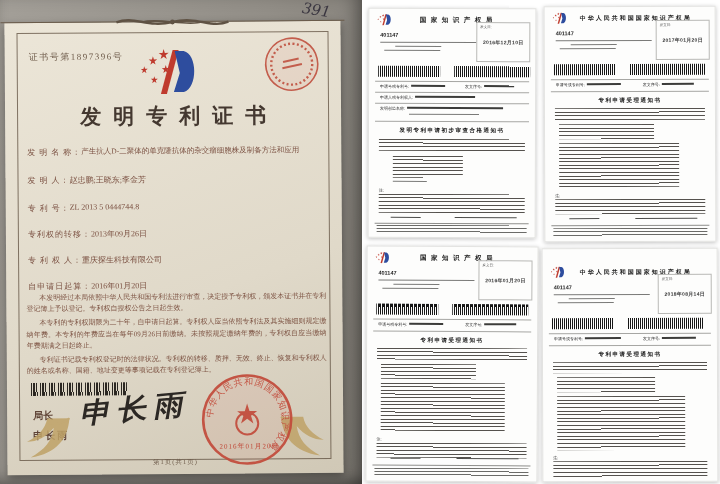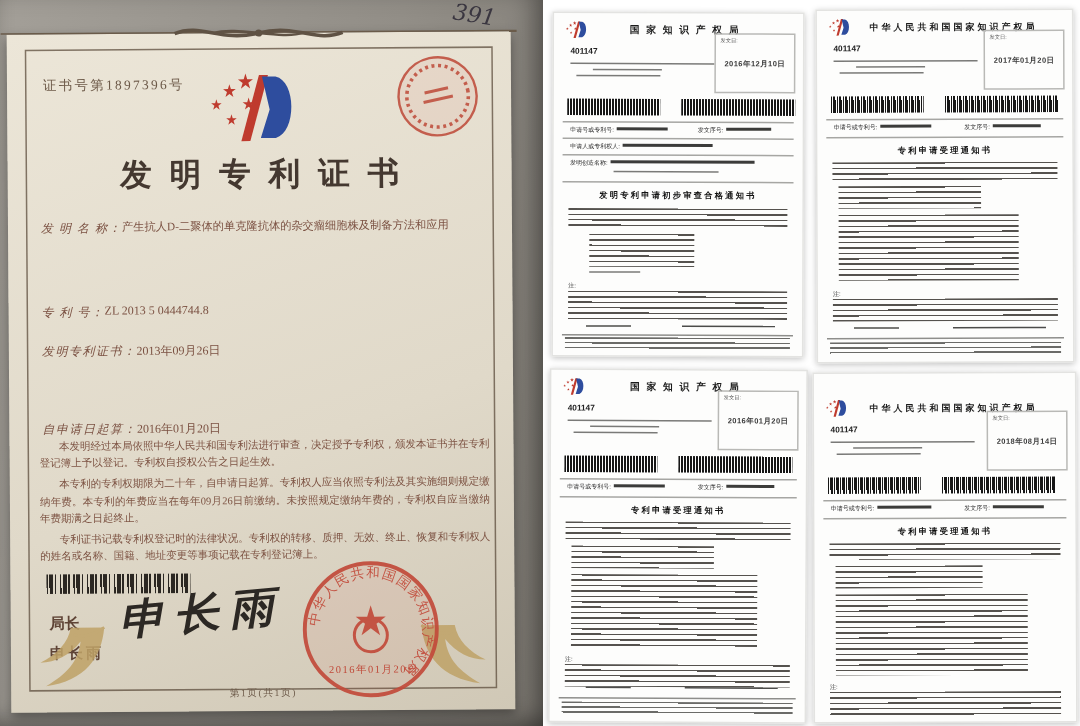--- a/index.html
+++ b/index.html
@@ -21,21 +21,21 @@
   .top-ornament{position:absolute;left:108px;top:-9px;width:120px;height:18px;}
   .cert-no{position:absolute;left:24px;top:28px;font-family:"Liberation Serif",serif;
          font-size:9px;letter-spacing:1.5px;color:#6d5a49;}
   .logo-large{position:absolute;left:132px;top:26px;width:72px;height:48px;}
   .agency-stamp{position:absolute;left:258px;top:14px;width:58px;height:58px;transform:rotate(-12deg);opacity:.9;}
   .cert-title{position:absolute;left:0;right:0;top:80px;text-align:center;
          font-family:"Liberation Serif",serif;font-weight:bold;font-size:21px;
          letter-spacing:12px;padding-left:12px;color:#443830;}
   .field{position:absolute;left:22px;display:flex;white-space:nowrap;
          font-family:"Liberation Serif",serif;font-size:8px;color:#7b5142;}
-  .field .fl{letter-spacing:1px;font-style:italic;}
+  .field .fl{letter-spacing:1px;}
   .f0{top:124px;} .f1{top:152px;} .f2{top:180px;} .f3{top:206px;} .f4{top:232px;} .f5{top:258px;}
   .f0 .fv{font-size:7.5px;}
   .paras{position:absolute;left:20px;right:16px;top:270px;
          font-family:"Liberation Serif",serif;font-size:7px;line-height:1.6;
          color:#7d5343;text-align:justify;}
   .paras p{margin:0 0 3px 0;text-indent:13px;}
   .cert-barcode{position:absolute;left:24px;top:360px;width:96px;height:13px;
          background:repeating-linear-gradient(90deg,#2b2722 0 1px,transparent 1px 2px,#2b2722 2px 4.5px,transparent 4.5px 5.5px,#2b2722 5.5px 6.5px,transparent 6.5px 9px);}
   .director-label{position:absolute;left:26px;top:386px;font-family:"Liberation Serif",serif;
          font-weight:bold;font-size:10px;color:#5f4436;}
@@ -142,27 +142,35 @@
         <rect x="21" y="24" width="16" height="2" fill="#c0503f"></rect>
         <rect x="19" y="30" width="20" height="2" fill="#c0503f"></rect>
       </svg>
 
       <div class="cert-title">发明专利证书</div>
 
       <div class="field f0">
         <span class="fl">发 明 名 称：</span>
         <span class="fv">产生抗人D-二聚体的单克隆抗体的杂交瘤细胞株及制备方法和应用</span>
       </div>
+      <div class="field f1">
+        <span class="fl">发  明  人：</span>
+        <span class="fv">赵忠鹏;王晓东;李金芳</span>
+      </div>
       <div class="field f2">
         <span class="fl">专  利  号：</span>
         <span class="fv">ZL 2013 5 0444744.8</span>
       </div>
       <div class="field f3">
-        <span class="fl">发明专利证书：</span>
+        <span class="fl">专利权的转移：</span>
         <span class="fv">2013年09月26日</span>
+      </div>
+      <div class="field f4">
+        <span class="fl">专 利 权 人：</span>
+        <span class="fv">重庆探生科技有限公司</span>
       </div>
       <div class="field f5">
         <span class="fl">自申请日起算：</span>
         <span class="fv">2016年01月20日</span>
       </div>
 
       <div class="paras">
         <p>本发明经过本局依照中华人民共和国专利法进行审查，决定授予专利权，颁发本证书并在专利登记簿上予以登记。专利权自授权公告之日起生效。</p>
         <p>本专利的专利权期限为二十年，自申请日起算。专利权人应当依照专利法及其实施细则规定缴纳年费。本专利的年费应当在每年09月26日前缴纳。未按照规定缴纳年费的，专利权自应当缴纳年费期满之日起终止。</p>
         <p>专利证书记载专利权登记时的法律状况。专利权的转移、质押、无效、终止、恢复和专利权人的姓名或名称、国籍、地址变更等事项记载在专利登记簿上。</p>

